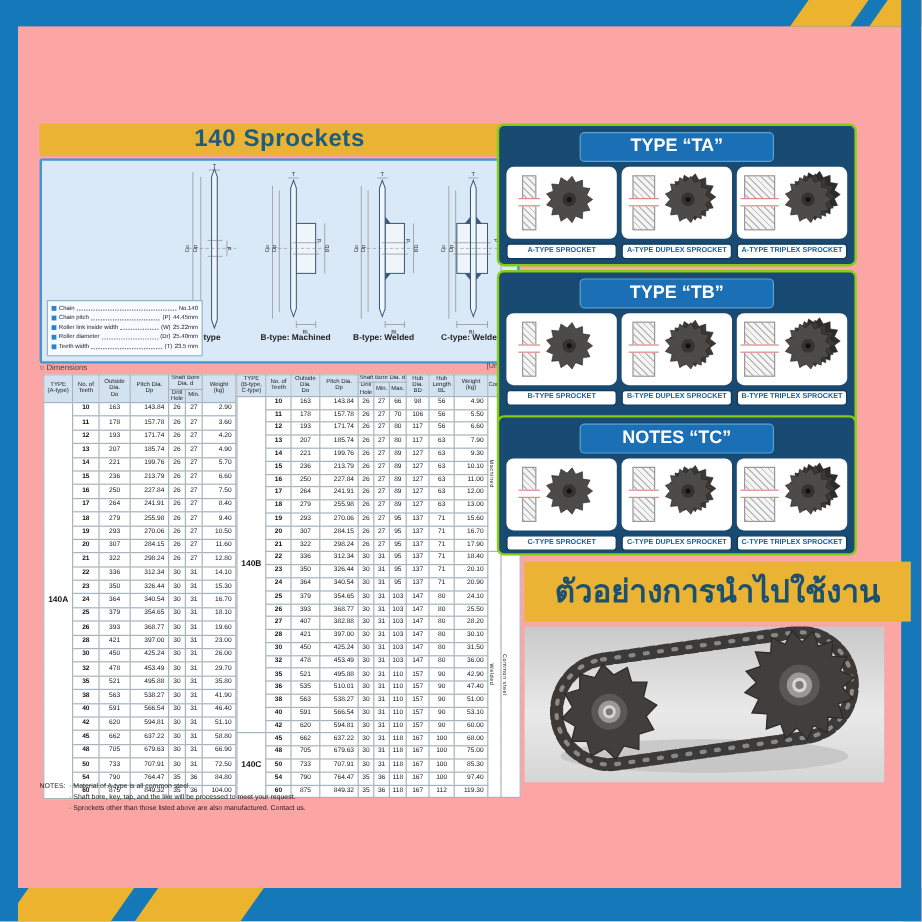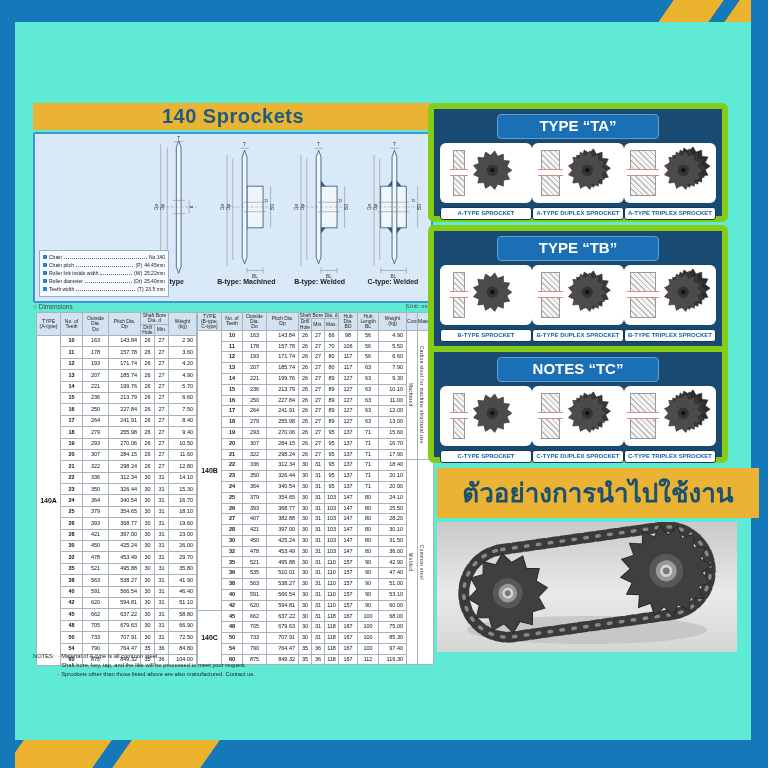--- a/index.html
+++ b/index.html
@@ -1,17 +1,17 @@
 <!DOCTYPE html>
 <html><head>
 <meta charset="utf-8">
 <style>
   html,body{margin:0;padding:0;}
   body{width:768px;height:768px;font-family:"Liberation Sans",sans-serif;background:#fff;}
-  #page{position:relative;width:768px;height:768px;background:#5eead4;overflow:hidden;}
+  #page{position:relative;width:768px;height:768px;background:#fca5a5;overflow:hidden;}
 
   
   .frame{position:absolute;background:#1578b9;}
   #frame-top{left:0;top:0;width:768px;height:22px;overflow:hidden;}
   #frame-bottom{left:0;top:740px;width:768px;height:28px;overflow:hidden;}
   #frame-left{left:0;top:0;width:15px;height:768px;}
   #frame-right{left:751px;top:0;width:17px;height:768px;}
   .gold-stripe{position:absolute;top:-6px;height:40px;background:#ecb32f;transform:skewX(-35deg);}
   #frame-top .gold-stripe.s1{left:664px;width:50px;}
   #frame-top .gold-stripe.s2{left:730px;width:60px;}
@@ -55,21 +55,21 @@
   .dims-table tr.sep td{border-top:1.5px solid #55606a;}
   .vert{writing-mode:vertical-rl;font-size:4.5px;letter-spacing:0.5px;text-align:center;color:#222;}
   .tiny-th{font-size:3.8px;}
 
   #notes{position:absolute;left:33px;top:652px;width:400px;font-size:5.8px;color:#222;line-height:1.55;display:flex;}
   #notes .notes-label{flex:none;margin-right:3px;}
   #notes .notes-items{width:330px;}
   #notes .notes-item{padding-left:6px;text-indent:-6px;}
 
   
-  .type-panel{position:absolute;left:428px;width:300px;background:#184a72;border:6px solid #84cc16;
+  .type-panel{position:absolute;left:414px;width:300px;background:#184a72;border:2px solid #84cc16;
     border-radius:6px;box-sizing:border-box;}
   #panel-ta{top:103px;height:119px;}
   #panel-tb{top:225px;height:132px;}
   #panel-tc{top:346px;height:117px;}
   .panel-title{width:160px;height:23px;margin:5px auto 4px;background:#1b6fb5;border:1px solid #5ba3d6;
     border-radius:4px;color:#fff;font-weight:bold;font-size:15px;line-height:22px;text-align:center;}
   .cards{display:flex;justify-content:space-between;padding:0 6px;}
   .card{width:92px;height:60px;background:#fff;border-radius:6px;display:flex;align-items:center;
     justify-content:center;gap:3px;overflow:hidden;}
   .card .draw{height:44px;background:

